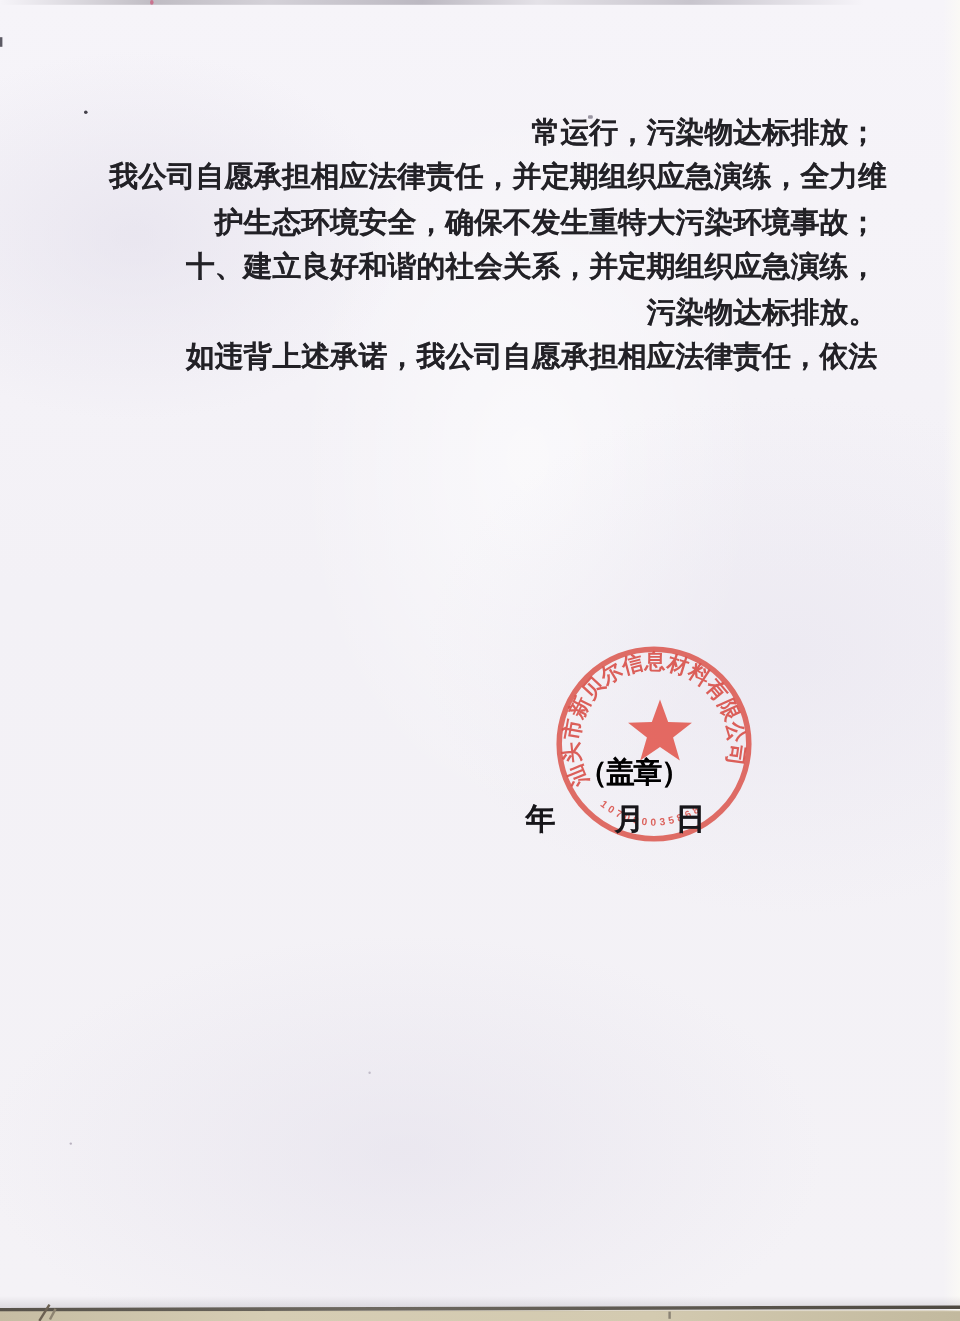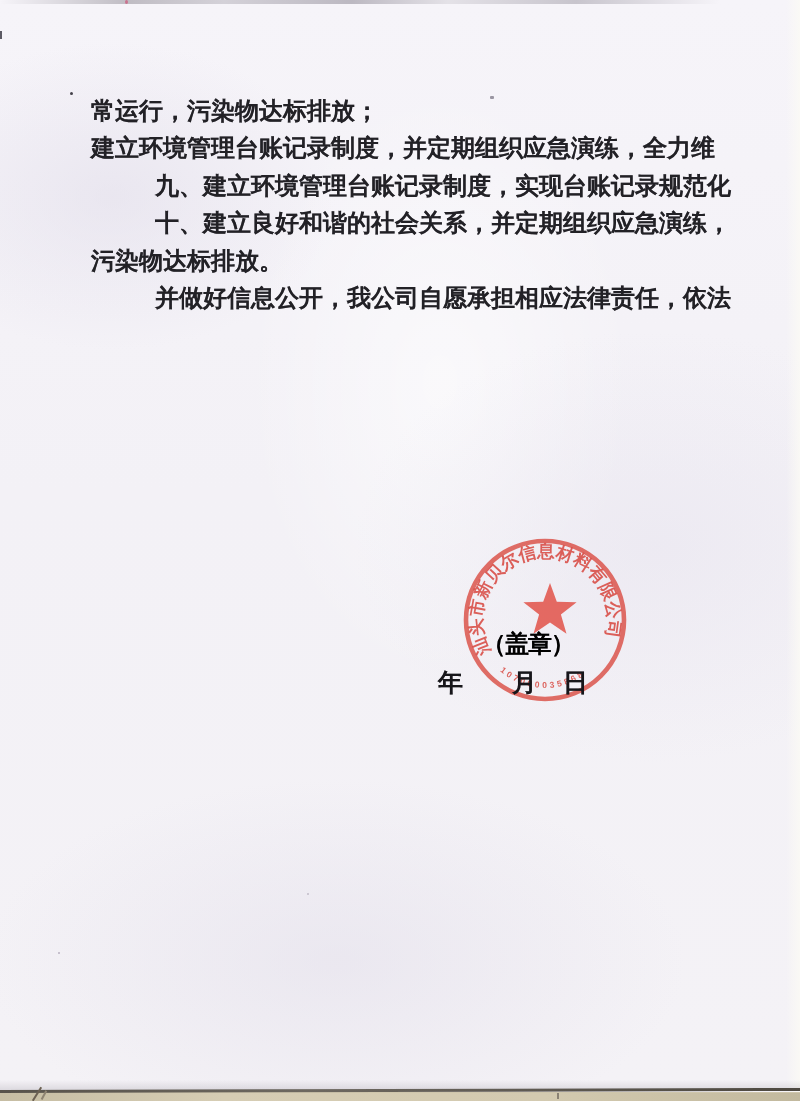--- a/index.html
+++ b/index.html
@@ -31,21 +31,21 @@
     background:linear-gradient(90deg,#57524a,#6d6860 38%,#5a554d 75%,#4e4941);
     transform:rotate(-0.15deg);transform-origin:left center;}
   .scan-bed{position:absolute;left:0;top:1093px;width:800px;height:8px;
     background:linear-gradient(90deg,#c6bda3,#d6cdb4 28%,#d3cab0 68%,#c2b99e);}
   
   .doc-text{
     position:absolute;left:91px;top:92px;width:640px;
     font-size:24px;line-height:37.4px;font-weight:600;color:#222126;
     letter-spacing:0px;text-shadow:0 0 .5px rgba(35,34,40,.55);
   }
-  .doc-text .line{white-space:nowrap;}
+  .doc-text .line{white-space:nowrap;text-align:right;}
   .doc-text .indent{text-indent:64px;}
   
   .seal{position:absolute;left:455px;top:532px;opacity:.93;}
   
   .stamp-note{position:absolute;left:482px;top:628px;font-size:24px;font-weight:600;
     color:#000000;letter-spacing:-1px;text-shadow:0 0 .5px rgba(25,24,30,.6);}
   .date-line{position:absolute;left:438px;top:666px;font-size:25px;font-weight:600;
     color:#17161a;text-shadow:0 0 .5px rgba(25,24,30,.6);}
   .date-line .m{margin-left:49px;}
   .date-line .d{margin-left:26px;}
@@ -66,25 +66,25 @@
 </head>
 <body>
 
 <div class="page">
   <div class="paper"></div>
   <div class="right-band"></div>
   <div class="top-smudge"></div>
 
   <div class="doc-text">
     <div class="line">常运行，污染物达标排放；</div>
-    <div class="line">建立环境管理台账记录制度，并定期组织应急演练，全力维</div>
-    <div class="line indent">九、建立环境管理台账记录制度，实现台账记录规范化</div>
+    <div class="line">我公司自愿承担相应法律责任，并定期组织应急演练，全力维</div>
+    <div class="line">护生态环境安全，确保不发生重特大污染环境事故；</div>
     <div class="line indent">十、建立良好和谐的社会关系，并定期组织应急演练，</div>
     <div class="line">污染物达标排放。</div>
-    <div class="line indent">并做好信息公开，我公司自愿承担相应法律责任，依法</div>
+    <div class="line indent">如违背上述承诺，我公司自愿承担相应法律责任，依法</div>
   </div>
 
   <svg class="seal" width="180" height="180" viewBox="0 0 180 180">
     <defs>
       <path id="arcText" d="M 35.4 119.5 A 63 63 0 1 1 149.2 109.5" fill="none"></path>
       <path id="arcNum" d="M 37.9 131.7 A 68 68 0 0 0 142.1 131.7" fill="none"></path>
     </defs>
     <circle cx="90" cy="88" r="79" fill="none" stroke-width="4.6" opacity="0.88" stroke="#db4f45"></circle>
     <polygon points="95,51 101.8,69.7 121.6,70.3 105.9,82.6 111.5,101.7 95,90.5 78.5,101.7 84.1,82.6 68.4,70.3 88.2,69.7" opacity="0.92" fill="#e2544a"></polygon>
     <text font-size="17.5" font-weight="700" letter-spacing="0.4" opacity="0.92" fill="#d8473f">

